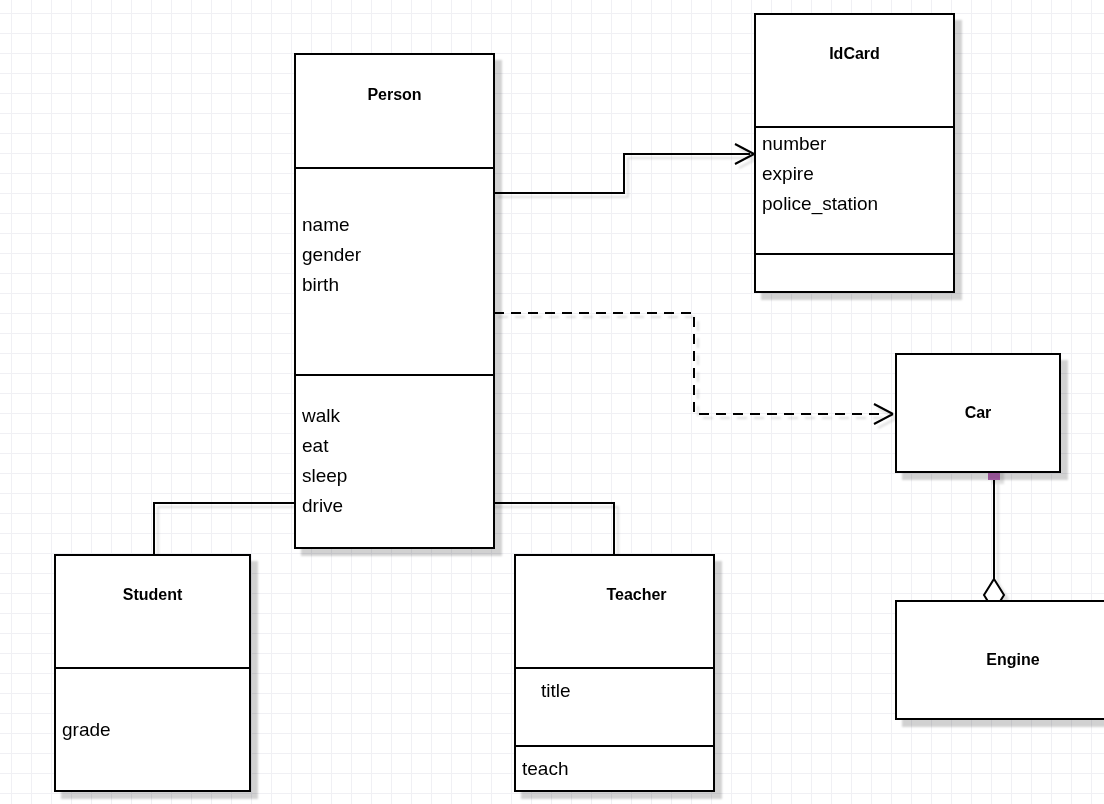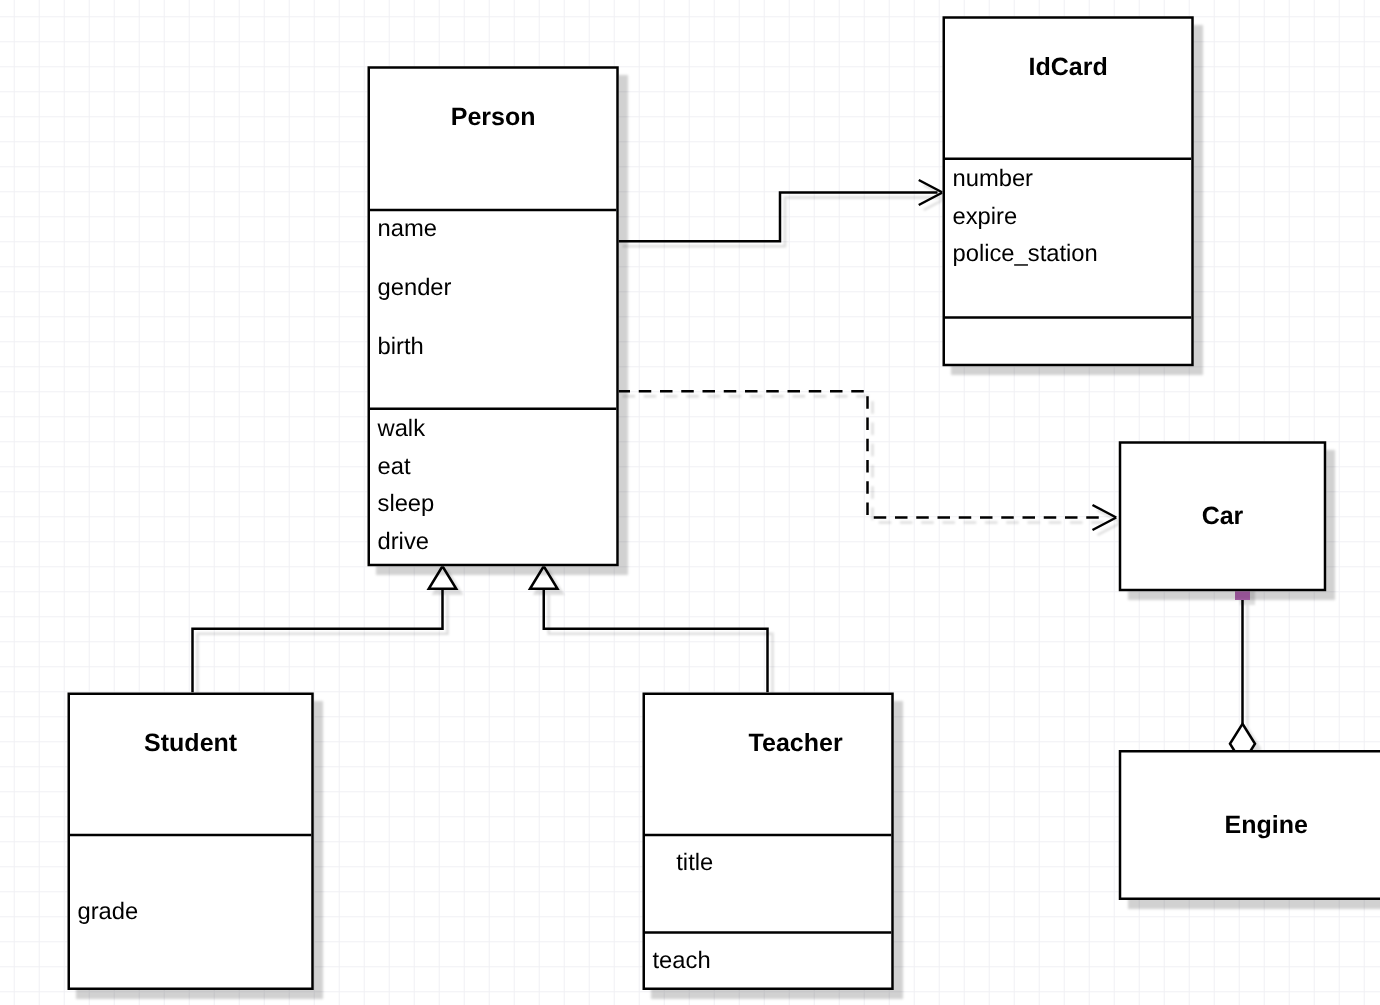--- a/index.html
+++ b/index.html
@@ -27,21 +27,21 @@
     box-shadow: 7px 7px 2px rgba(0,0,0,0.18);
     display: flex;
     flex-direction: column;
     color: #000000;
   }
   .uml-title {
     display: flex;
     align-items: center;
     justify-content: center;
     font-weight: bold;
-    font-size: 20px;
+    font-size: 16px;
     flex: 0 0 auto;
   }
   .uml-comp {
     border-top: 2px solid #000000;
     display: flex;
     flex-direction: column;
     justify-content: center;
     padding: 0 6px;
     font-size: 19px;
     line-height: 30px;
@@ -97,23 +97,23 @@
     </g>
 
     <g>
       <path d="M994 473 V579"></path>
       <polygon points="994,579 1004,595 994,611 984,595"></polygon>
       <rect x="988" y="468" width="12" height="12" stroke="none" fill="#b566b5"></rect>
       <rect x="988" y="608" width="12" height="12" stroke="none" fill="#b566b5"></rect>
     </g>
   </svg>
 
-  <div class="uml-class" style="left:294px; top:53px; width:201px; height:400px;">
+  <div class="uml-class" style="left:294px; top:53px; width:201px; height:496px;">
     <div class="uml-title" style="height:79px;">Person</div>
-    <div class="uml-comp" style="flex:1;justify-content:space-between;">
+    <div class="uml-comp" style="flex:1;">
       <div class="member">name</div>
       <div class="member">gender</div>
       <div class="member">birth</div>
     </div>
     <div class="uml-comp" style="flex:1;">
       <div class="member">walk</div>
       <div class="member">eat</div>
       <div class="member">sleep</div>
       <div class="member">drive</div>
     </div>

